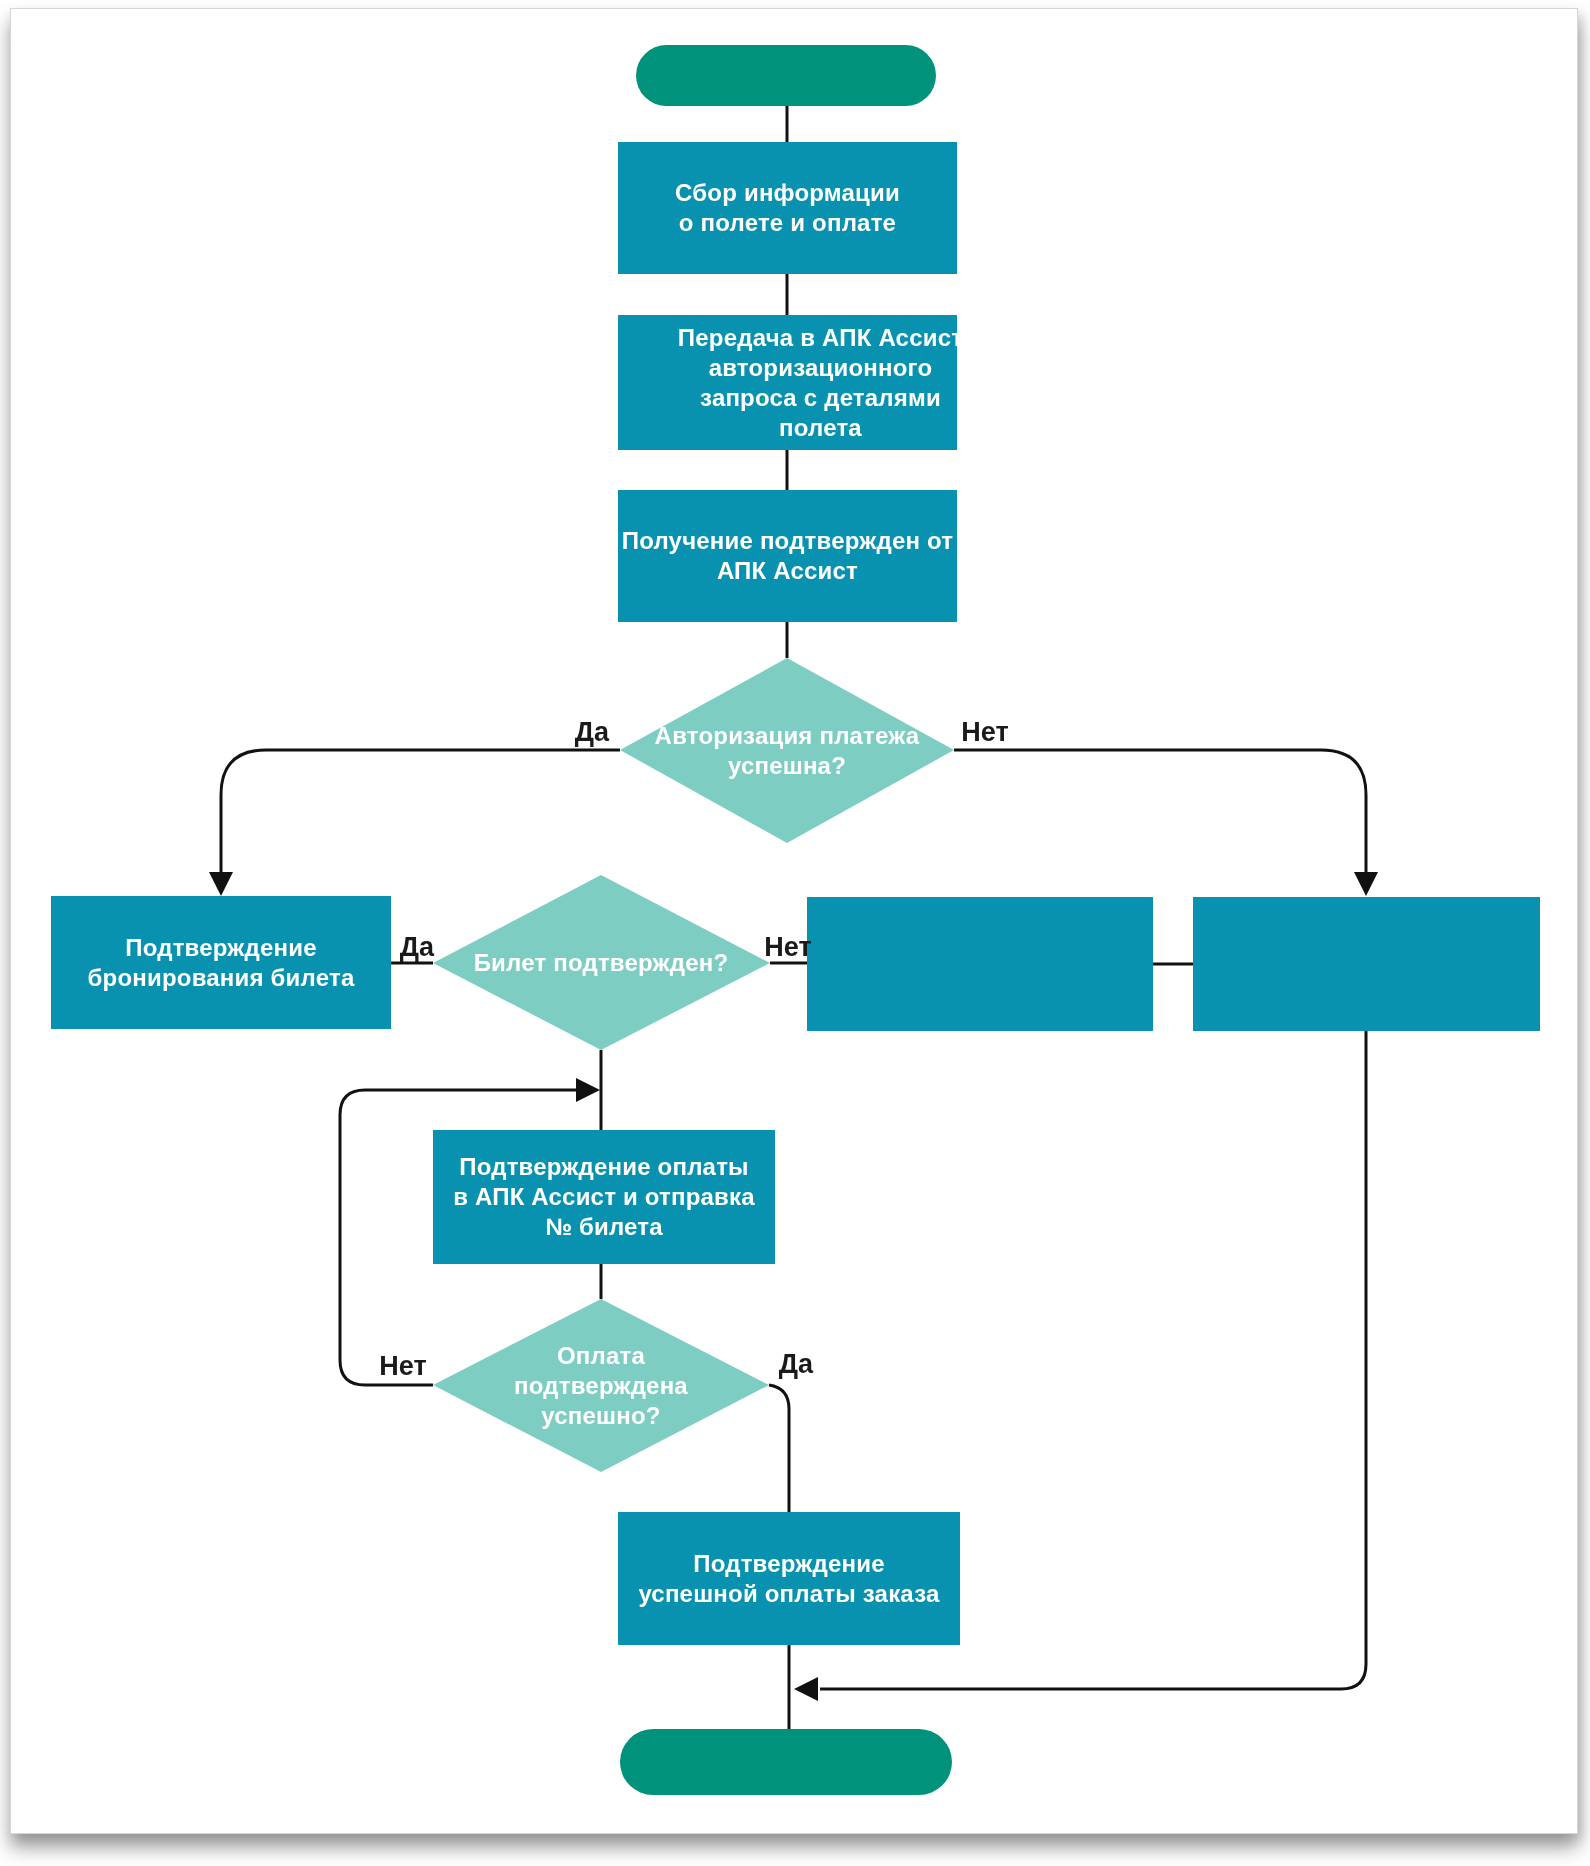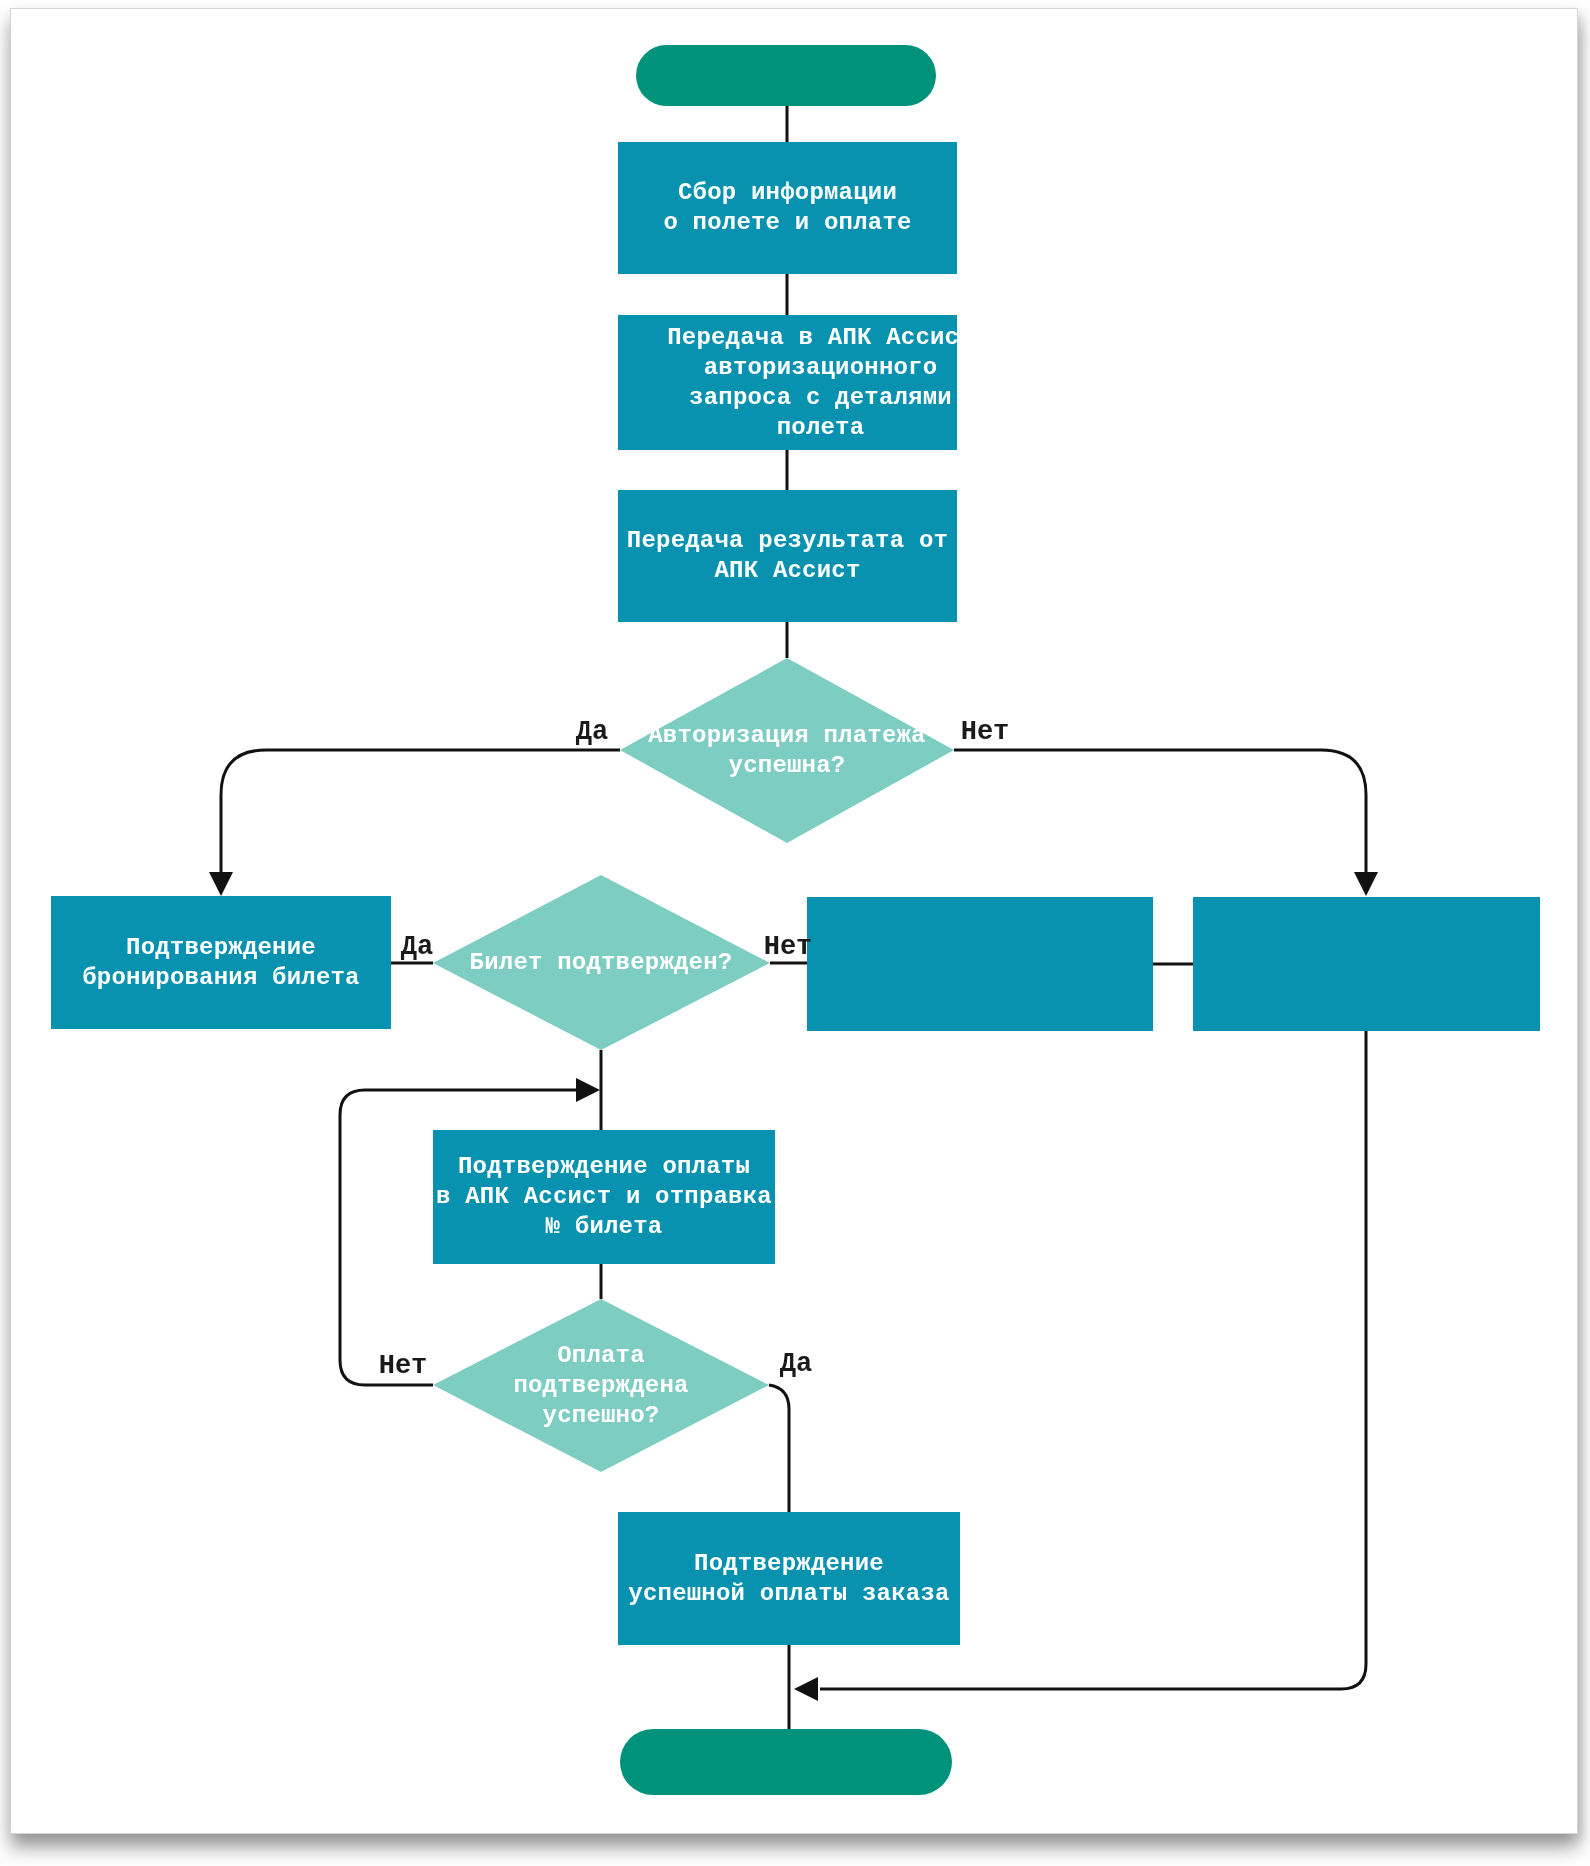--- a/index.html
+++ b/index.html
@@ -9,21 +9,21 @@
     font-family:"Liberation Sans","DejaVu Sans",sans-serif;
     overflow:hidden;
   }
   .page{
     position:absolute;
     left:10px;top:8px;width:1566px;height:1824px;
     background:#ffffff;
     border:1px solid #d6d6d6;
     box-shadow:0 14px 18px rgba(90,90,90,.55), 4px 6px 10px rgba(120,120,120,.25);
   }
-  .stage{position:absolute;left:0;top:0;width:1590px;height:1618px;font-family:Liberation Mono, monospace;}
+  .stage{position:absolute;left:0;top:0;width:1590px;height:1618px;}
   svg.shapes{position:absolute;left:0;top:0;}
   .node-text{
     position:absolute;
     display:flex;align-items:center;justify-content:center;
     text-align:center;
     color:#ffffff;
     font-weight:700;
     font-size:24px;line-height:30px;
     white-space:pre-line;
     pointer-events:none;
@@ -89,21 +89,21 @@
   </svg>
 
   <div class="node-text" style="left:618px;top:142px;width:339px;height:132px;">Сбор информации
 о полете и оплате</div>
 
   <div class="node-text" style="left:618px;top:315px;width:339px;height:135px;padding-left:33px;">Передача в АПК Ассист
 авторизационного
 запроса с деталями
 полета</div>
 
-  <div class="node-text" style="left:618px;top:490px;width:339px;height:132px;">Передача результата от
+  <div class="node-text" style="left:618px;top:490px;width:339px;height:132px;">Получение подтвержден от
 АПК Ассист</div>
 
   <div class="node-text" style="left:637px;top:658px;width:300px;height:185px;">Авторизация платежа
 успешна?</div>
 
   <div class="node-text" style="left:51px;top:896px;width:340px;height:133px;">Подтверждение
 бронирования билета</div>
 
   <div class="node-text" style="left:451px;top:875px;width:300px;height:175px;">Билет подтвержден?</div>
 

